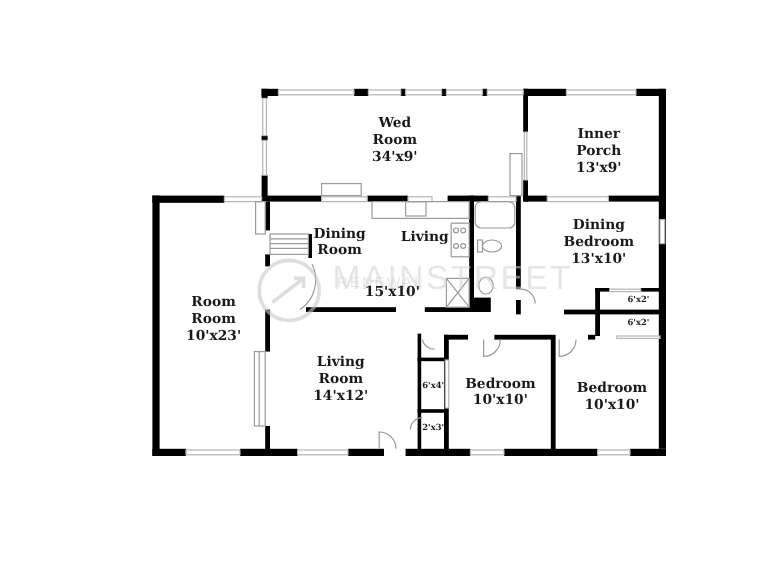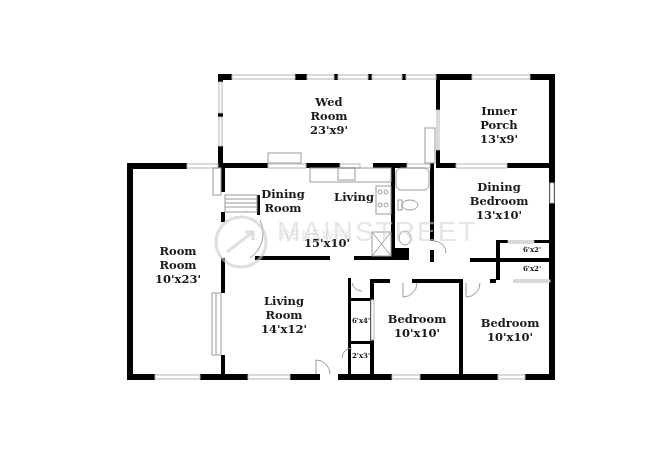--- a/index.html
+++ b/index.html
@@ -168,21 +168,21 @@
     <circle cx="28" cy="28" r="25" fill="none" stroke="rgba(200,200,200,0.6)" stroke-width="3"></circle>
     <path d="M14 38 L40 18 M32 18 L40 18 L40 26" fill="none" stroke="rgba(200,200,200,0.6)" stroke-width="3"></path>
   </svg>
   <span class="wm-text1">MAINSTREET</span>
   <span class="wm-text2">RENEWAL</span>
 </div>
 
 <div class="label big" style="left:329px;top:116px">
   <span class="name">Wed</span>
   <span class="name">Room</span>
-  <span class="dims">23'x9'</span>
+  <span class="dims">34'x9'</span>
 </div>
 <div class="label big" style="left:499px;top:125px">
   <span class="name">Inner</span>
   <span class="name">Porch</span>
   <span class="dims">13'x9'</span>
 </div>
 <div class="label big" style="left:283px;top:201px">
   <span class="name">Dining</span>
   <span class="name">Room</span>
 </div>

